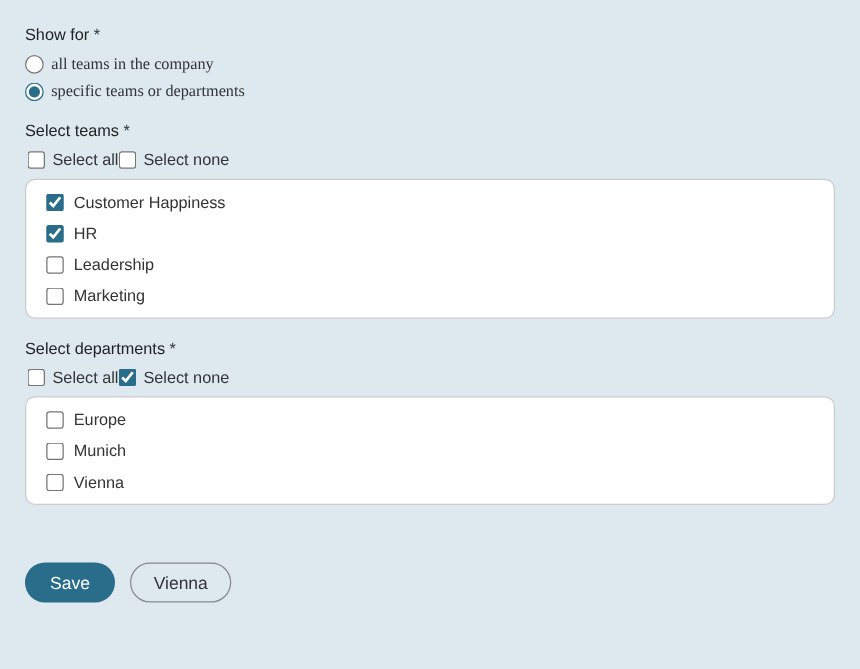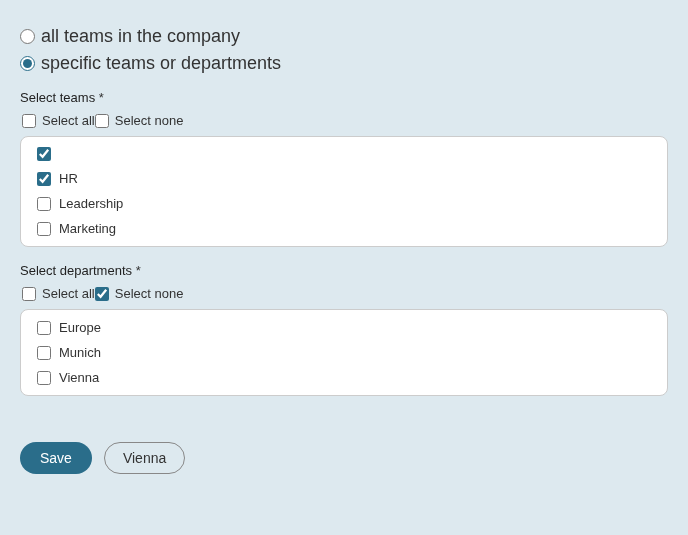--- a/index.html
+++ b/index.html
@@ -42,22 +42,23 @@
     }
 
     .radio-item input[type="radio"] {
       accent-color: #2a6d8a;
       width: 15px;
       height: 15px;
       cursor: pointer;
     }
 
     .radio-label {
-      font-size: 18px;
-      color: #333;
+      font-size: 13px;
+      color: #333;
+      font-family: Liberation Serif, serif;
     }
 
     .select-section {
       margin-bottom: 16px;
     }
 
     .select-all-row {
       display: flex;
       align-items: center;
       margin-bottom: 8px;
@@ -138,20 +139,23 @@
       padding: 7px 18px;
       font-size: 14px;
       cursor: pointer;
       font-weight: 400;
     }
   </style>
 </head>
 <body>
 
 <div class="show-for-section">
+  <div class="section-label">
+    <span>Show for</span><span class="required"> *</span>
+  </div>
   <div class="radio-group">
     <label class="radio-item">
       <input type="radio" name="show_for" style="">
       <span class="radio-label">all teams in the company</span>
     </label>
     <label class="radio-item">
       <input type="radio" name="show_for" checked="" style="">
       <span class="radio-label">specific teams or departments</span>
     </label>
   </div>
@@ -167,20 +171,21 @@
       <span class="checkbox-label">Select all</span>
     </label>
     <label class="checkbox-item">
       <input type="checkbox" style="">
       <span class="checkbox-label">Select none</span>
     </label>
   </div>
   <div class="options-box">
     <label class="option-item">
       <input type="checkbox" checked="" style="">
+      <span class="option-label">Customer Happiness</span>
     </label>
     <label class="option-item">
       <input type="checkbox" checked="" style="">
       <span class="option-label">HR</span>
     </label>
     <label class="option-item">
       <input type="checkbox" style="">
       <span class="option-label">Leadership</span>
     </label>
     <label class="option-item">

